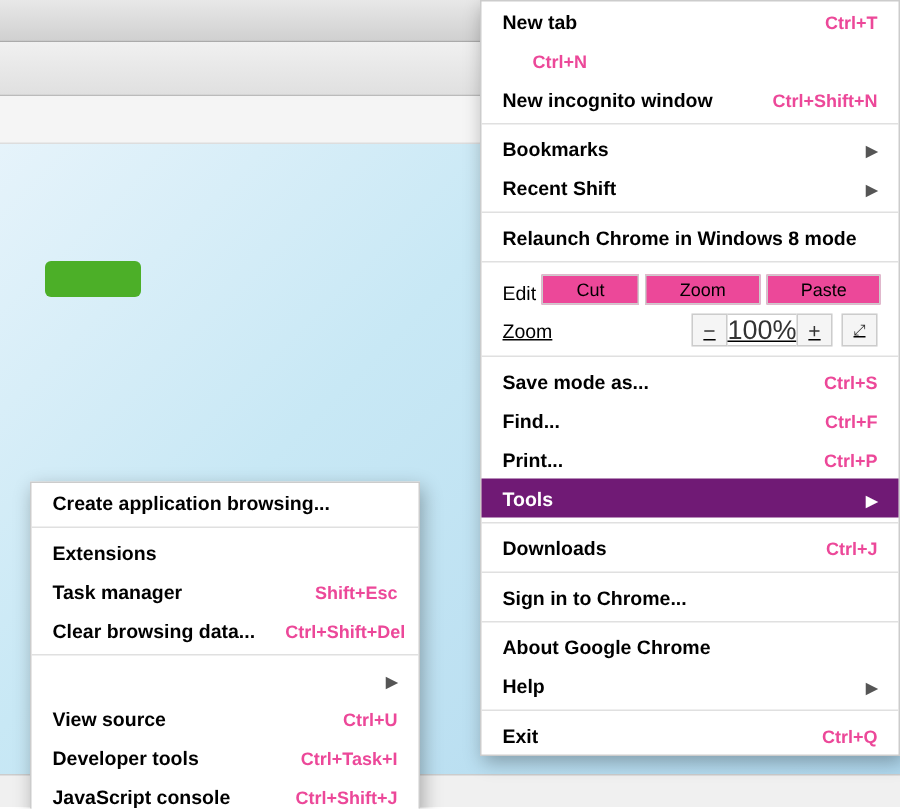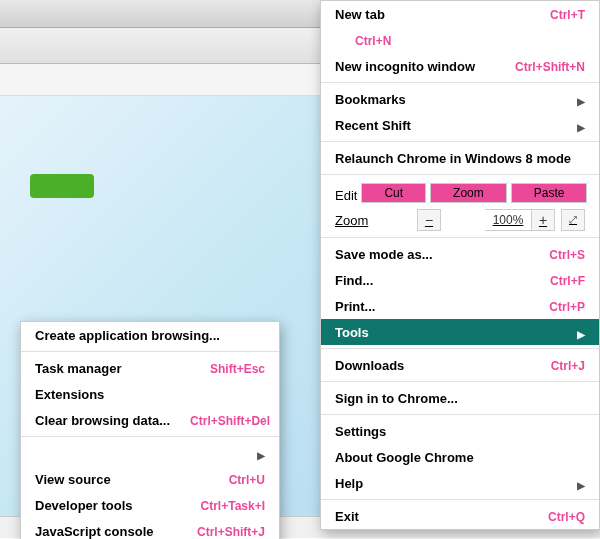--- a/index.html
+++ b/index.html
@@ -134,21 +134,21 @@
     .menu-item {
       display: flex;
       align-items: flex-end;
       padding: 5px 14px;
       cursor: pointer;
       white-space: nowrap;
       min-height: 26px;
       position: relative;
       font-weight: bold;
     }
-    .menu-item.highlighted { background: #0f766e; color: white; }
+    .menu-item.highlighted { background: #701a75; color: white; }
     .menu-item .label { flex: 1; }
     .menu-item .shortcut { color: #ec4899; font-size: 12px; margin-left: 20px; }
     .menu-item .arrow { color: #555; font-size: 10px; margin-left: auto; }
     .menu-item.highlighted .arrow { color: white; }
     .menu-divider { height: 1px; background: #e0e0e0; margin: 3px 0; }
 
     .zoom-row {
       display: flex;
       align-items: center;
       padding: 3px 14px;
@@ -160,21 +160,21 @@
       width: 24px; height: 22px;
       border: 1px solid #ccc;
       background: #f5f5f5;
       display: flex; align-items: center; justify-content: center;
       cursor: pointer; font-size: 14px; color: #333;
     }
     .zoom-value {
       width: 46px; height: 22px;
       border-top: 1px solid #ccc; border-bottom: 1px solid #ccc;
       display: flex; align-items: center; justify-content: center;
-      font-size: 12px; color: #333; margin-left: 44px;
+      font-size: 18px; color: #333;
     }
     .zoom-fullscreen {
       width: 24px; height: 22px;
       border: 1px solid #ccc;
       background: #f5f5f5;
       display: flex; align-items: center; justify-content: center;
       cursor: pointer; font-size: 10px; color: #333;
       margin-left: 6px;
     }
 
@@ -247,26 +247,26 @@
 <div class="menu-overlay">
 
   <div class="tools-submenu" style="top: 321px; left: 20px; transform: none;">
 
   <div class="menu-item">
     <span class="label">Create application browsing...</span>
 
   </div>
       <div class="menu-divider"></div>
       <div class="menu-item">
+    <span class="label">Extensions</span>
+
+  </div>
+      <div class="menu-item">
     <span class="label">Task manager</span>
     <span class="shortcut">Shift+Esc</span>
-
-  </div>
-      <div class="menu-item">
-    <span class="label">Extensions</span>
 
   </div>
       <div class="menu-item">
     <span class="label">Clear browsing data...</span>
     <span class="shortcut">Ctrl+Shift+Del</span>
 
   </div>
       <div class="menu-divider"></div>
       <div class="menu-item">
 
@@ -362,24 +362,20 @@
     <span class="shortcut">Ctrl+J</span>
 
   </div>
       <div class="menu-divider"></div>
       <div class="menu-item">
     <span class="label">Sign in to Chrome...</span>
 
   </div>
       <div class="menu-divider"></div>
       <div class="menu-item">
-    <span class="label">Settings</span>
-
-  </div>
-      <div class="menu-item">
     <span class="label">About Google Chrome</span>
 
   </div>
       <div class="menu-item">
     <span class="label">Help</span>
 
     <span class="arrow">▶</span>
   </div>
       <div class="menu-divider"></div>
       <div class="menu-item">

